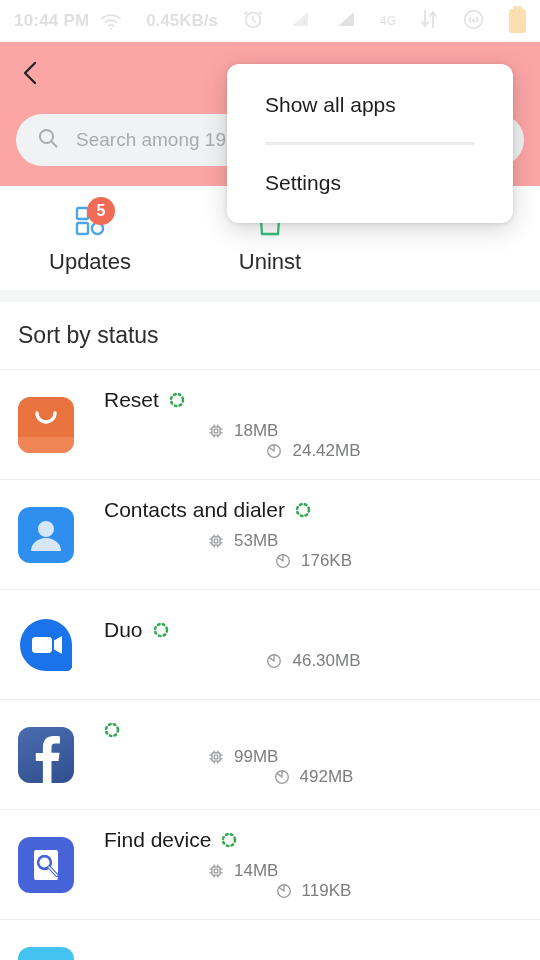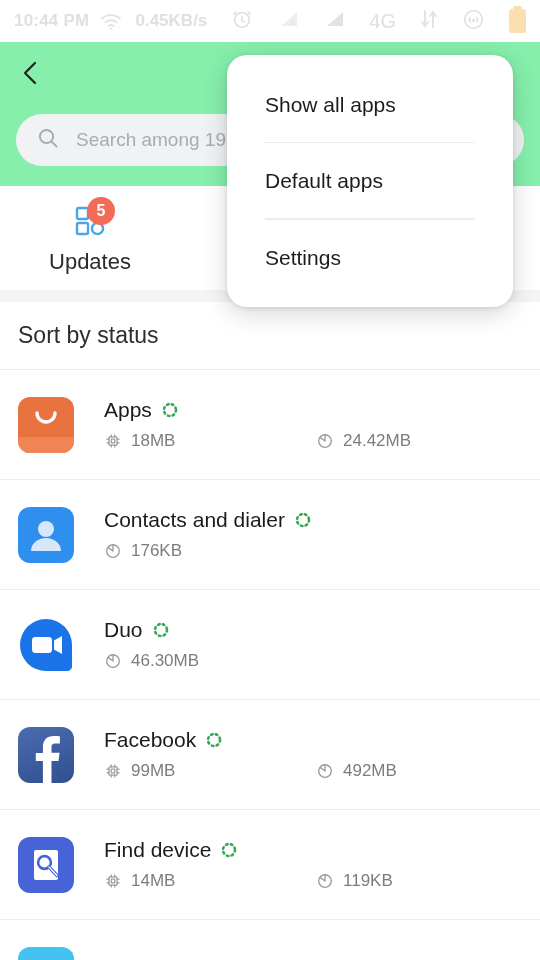--- a/index.html
+++ b/index.html
@@ -2,34 +2,34 @@
 <html><head>
 <meta charset="utf-8">
 <style>
   * { margin:0; padding:0; box-sizing:border-box; }
   html, body {
     width:540px; height:960px;
     font-family:"Liberation Sans", sans-serif;
     background:#ffffff;
     overflow:hidden;
   }
-  #screen { position:relative; width:540px; height:936px; background:#86efac; }
+  #screen { position:relative; width:540px; height:936px; background:#fca5a5; }
 
   
   #statusbar{
     position:absolute; top:0; left:0; width:540px; height:42px;
     display:flex; align-items:center; padding:0 14px;
     color:#e2e2e4; background:#fff;
   }
   #sb-time{ font-size:17px; font-weight:bold; color:#e0e0e2; letter-spacing:.2px;}
   #sb-wifi{ margin-left:10px; display:flex; align-items:flex-end;}
   #sb-right{ margin-left:auto; display:flex; align-items:center; gap:24px;}
   #sb-speed{ font-size:17px; font-weight:bold; color:#e0e0e2;}
   .sb-ico{ display:block; }
-  #sb-4g{ font-size:20px; font-weight:normal; color:#e0e0e2;}
+  #sb-4g{ font-size:12px; font-weight:normal; color:#e0e0e2;}
   #sb-batt{
     width:17px;height:24px;border-radius:3px;background:#fbdfb0;
     position:relative;
   }
   #sb-batt:before{
     content:""; position:absolute; top:-3px; left:4px; width:9px;height:3px;
     background:#fbdfb0; border-radius:2px 2px 0 0;
   }
 
   
@@ -104,31 +104,31 @@
   }
   .app-icon{
     width:56px; height:56px; border-radius:12px; flex:none;
     display:flex; align-items:center; justify-content:center; overflow:hidden;
     position:relative;
   }
   .row-body{ margin-left:30px; flex:1; }
   .row-title-line{ display:flex; align-items:center; gap:10px; }
   .app-name{ font-size:21px; color:#1b1b1b; }
   .spinner{ width:16px; height:16px; flex:none; }
-  .row-stats{ display:flex; margin-top:9px; align-items:center;}
+  .row-stats{ display:flex; margin-top:9px; align-items:center;flex-direction:column;}
   .stat{ display:flex; align-items:center; gap:9px; font-size:17px; color:#7b7d81;}
   .stat.size{ width:212px; }
   .stat svg{ flex:none; }
 
   
   #menu{
-    position:absolute; top:55px; left:227px; width:286px;
-    background:#fff; border-radius:20px;
+    position:absolute; top:64px; left:227px; width:286px;
+    background:#fff; border-radius:12px;
     box-shadow:0 6px 26px rgba(0,0,0,.17), 0 1px 5px rgba(0,0,0,.10);
-    padding:12px 0; z-index:50;
+    padding:3px 0; z-index:50;
   }
   .menu-item{
     height:75px; display:flex; align-items:center;
     padding:0 38px; font-size:21px; color:#1d1d1d; cursor:pointer;
   }
   .menu-sep{ height:1px; background:#ececec; margin:0 38px; }
 </style>
 </head>
 <body>
 
@@ -251,21 +251,21 @@
 
     <div class="row">
       <div class="app-icon" style="background:#e8733f;">
         <svg width="56" height="56" viewBox="0 0 56 56">
           <rect x="0" y="40" width="56" height="16" fill="#ef8554"></rect>
           <path d="M19 16 a9 9 0 0 0 18 0" fill="none" stroke="#fff" stroke-width="3.4" stroke-linecap="round"></path>
         </svg>
       </div>
       <div class="row-body">
         <div class="row-title-line">
-          <span class="app-name">Apps</span>
+          <span class="app-name">Reset</span>
           <svg class="spinner" viewBox="0 0 16 16">
             <circle cx="8" cy="8" r="6" fill="none" stroke="#34a853" stroke-width="2.6" stroke-dasharray="1.6 3.3" stroke-linecap="round"></circle>
           </svg>
         </div>
         <div class="row-stats">
           <span class="stat size">
             <svg width="18" height="18" viewBox="0 0 20 20" fill="none" stroke="#9a9c9f" stroke-width="1.4">
               <rect x="5.5" y="5.5" width="9" height="9" rx="1"></rect>
               <rect x="8" y="8" width="4" height="4" rx=".6"></rect>
               <path d="M8 3.2v2.3M12 3.2v2.3M8 14.5v2.3M12 14.5v2.3M3.2 8h2.3M3.2 12h2.3M14.5 8h2.3M14.5 12h2.3" stroke-linecap="round"></path>
@@ -291,20 +291,28 @@
         </svg>
       </div>
       <div class="row-body">
         <div class="row-title-line">
           <span class="app-name">Contacts and dialer</span>
           <svg class="spinner" viewBox="0 0 16 16">
             <circle cx="8" cy="8" r="6" fill="none" stroke="#34a853" stroke-width="2.6" stroke-dasharray="1.6 3.3" stroke-linecap="round"></circle>
           </svg>
         </div>
         <div class="row-stats">
+          <span class="stat size">
+            <svg width="18" height="18" viewBox="0 0 20 20" fill="none" stroke="#9a9c9f" stroke-width="1.4">
+              <rect x="5.5" y="5.5" width="9" height="9" rx="1"></rect>
+              <rect x="8" y="8" width="4" height="4" rx=".6"></rect>
+              <path d="M8 3.2v2.3M12 3.2v2.3M8 14.5v2.3M12 14.5v2.3M3.2 8h2.3M3.2 12h2.3M14.5 8h2.3M14.5 12h2.3" stroke-linecap="round"></path>
+            </svg>
+            <span>53MB</span>
+          </span>
           <span class="stat">
             <svg width="18" height="18" viewBox="0 0 20 20" fill="none" stroke="#9a9c9f" stroke-width="1.5">
               <circle cx="10" cy="10" r="7"></circle>
               <path d="M10 10 V3 M10 10 L4.8 6.3" stroke-linecap="round"></path>
             </svg>
             <span>176KB</span>
           </span>
         </div>
       </div>
     </div>
@@ -338,21 +346,20 @@
     </div>
 
     <div class="row">
       <div class="app-icon" style="background:linear-gradient(160deg,#4a6cb0,#314f8e);">
         <svg width="56" height="56" viewBox="0 0 56 56">
           <path d="M33.5 56 V34 h7 l1.1 -8.2 h-8.1 v-5.2 c0 -2.4 .7 -4 4.1 -4 h4.3 V9.3 c-.8 -.1 -3.4 -.3 -6.4 -.3 -6.3 0 -10.6 3.9 -10.6 11 v6.1 h-7.1 V34 h7.1 v22 z" fill="#fff"></path>
         </svg>
       </div>
       <div class="row-body">
         <div class="row-title-line">
-          <span class="app-name">Facebook</span>
           <svg class="spinner" viewBox="0 0 16 16">
             <circle cx="8" cy="8" r="6" fill="none" stroke="#34a853" stroke-width="2.6" stroke-dasharray="1.6 3.3" stroke-linecap="round"></circle>
           </svg>
         </div>
         <div class="row-stats">
           <span class="stat size">
             <svg width="18" height="18" viewBox="0 0 20 20" fill="none" stroke="#9a9c9f" stroke-width="1.4">
               <rect x="5.5" y="5.5" width="9" height="9" rx="1"></rect>
               <rect x="8" y="8" width="4" height="4" rx=".6"></rect>
               <path d="M8 3.2v2.3M12 3.2v2.3M8 14.5v2.3M12 14.5v2.3M3.2 8h2.3M3.2 12h2.3M14.5 8h2.3M14.5 12h2.3" stroke-linecap="round"></path>
@@ -409,19 +416,18 @@
     <div class="row">
       <div class="app-icon" style="background:#45c3f0;"></div>
 
     </div>
 
   </div>
 
   <div id="menu">
     <div class="menu-item">Show all apps</div>
     <div class="menu-sep"></div>
-    <div class="menu-item">Default apps</div>
     <div class="menu-sep"></div>
     <div class="menu-sep"></div>
     <div class="menu-item">Settings</div>
   </div>
 
 </div>
 
 </body></html>

